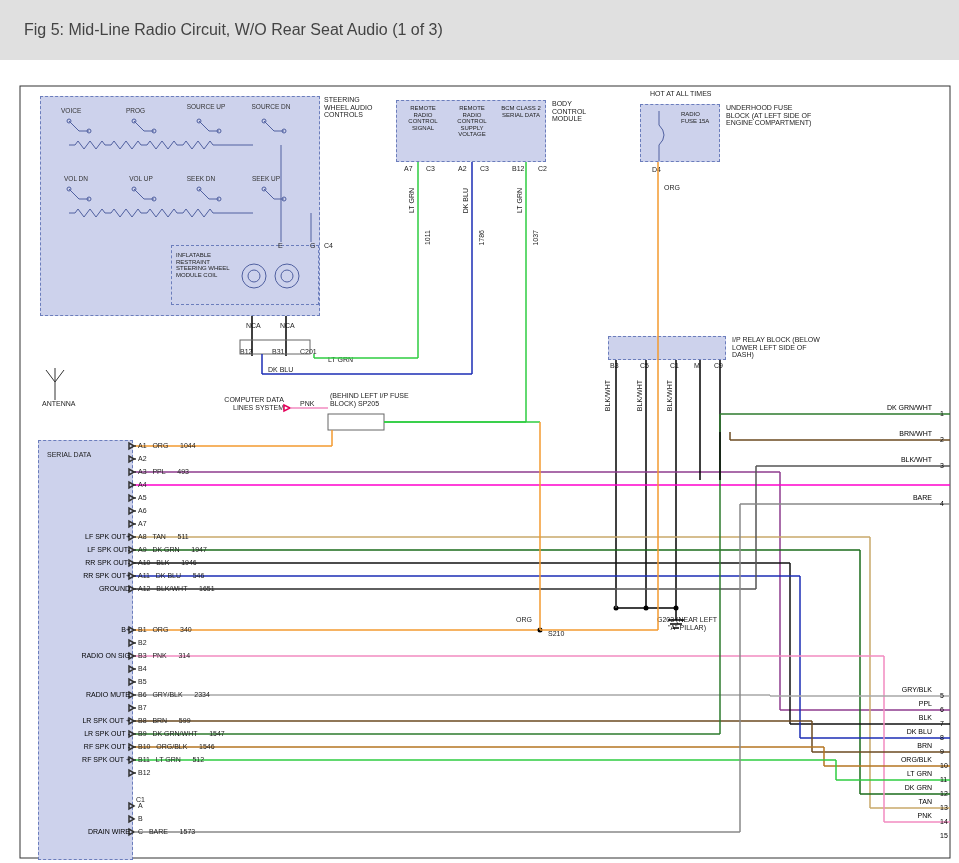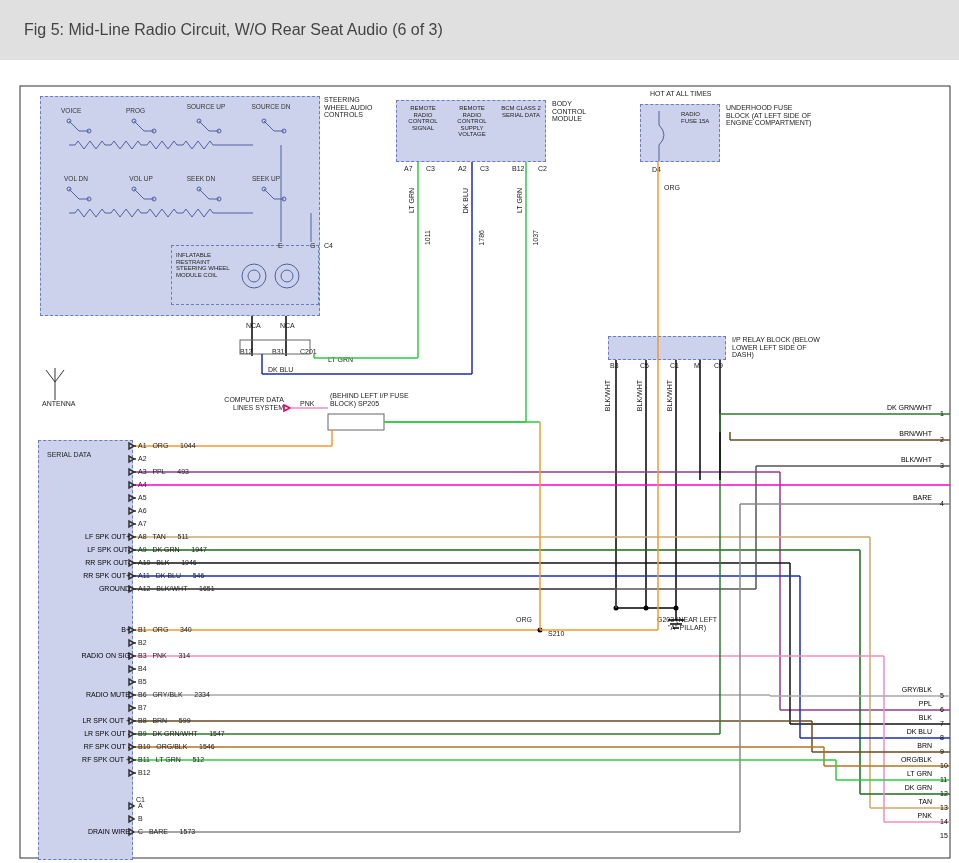--- a/index.html
+++ b/index.html
@@ -76,21 +76,21 @@
     position: absolute;
     font-size: 6.5px;
     text-align: center;
     color: #333;
   }
 </style>
 </head>
 <body>
 
 <div class="header">
-  <span>Fig 5: Mid-Line Radio Circuit, W/O Rear Seat Audio (6 of 3)</span>
+  <span>Fig 5: Mid-Line Radio Circuit, W/O Rear Seat Audio (1 of 3)</span>
 </div>
 
 <div class="canvas">
 
   <svg class="wires">
     <rect x="20" y="26" width="930" height="772" fill="none" stroke="#333" stroke-width="1"></rect>
   </svg>
 
   <div class="box" style="left:40px; top:36px; width:280px; height:220px;">
     <div class="steering-inner" style="left:20px;top:10px">VOICE</div>

